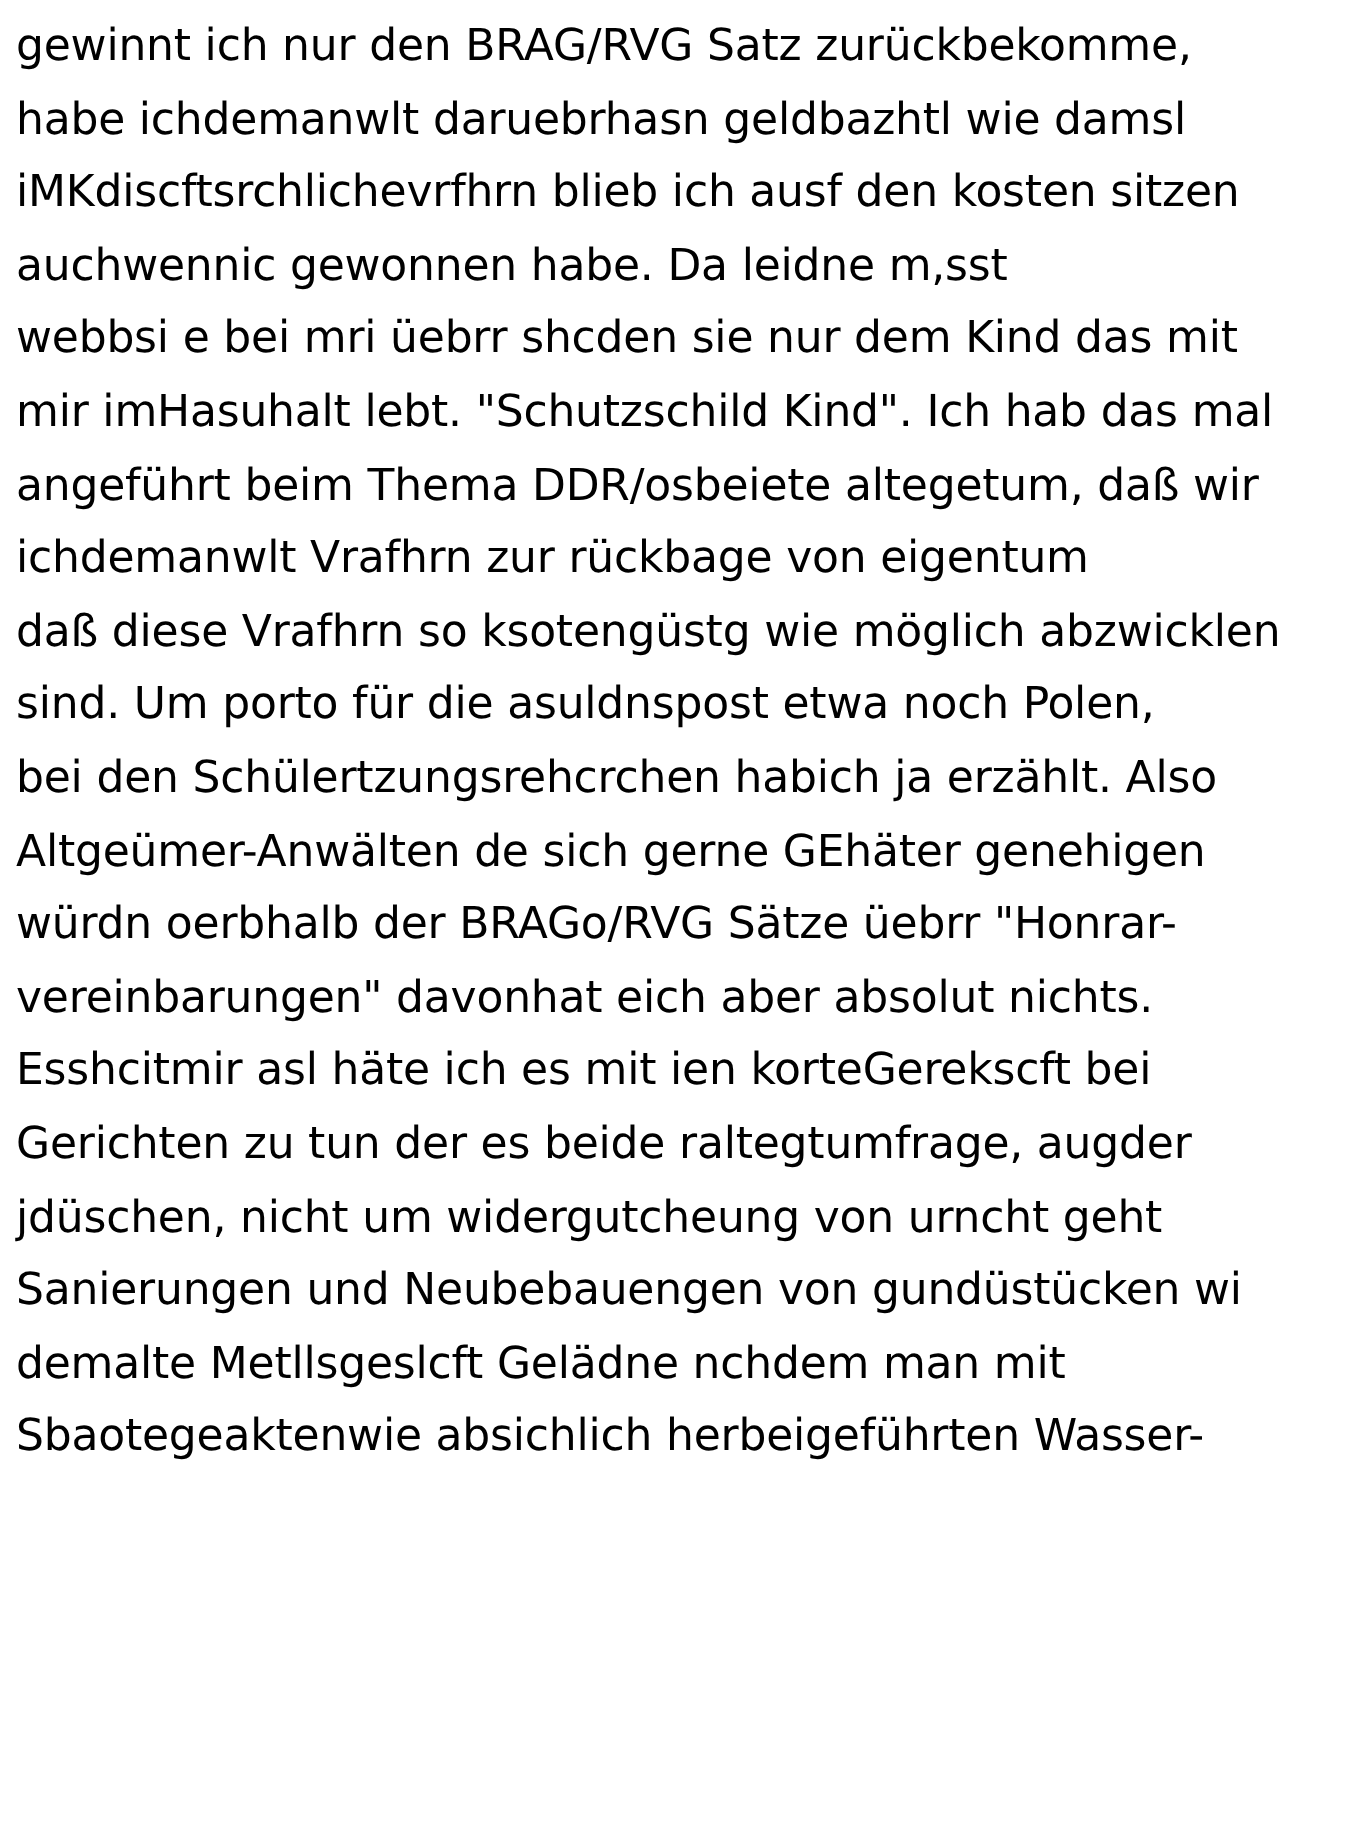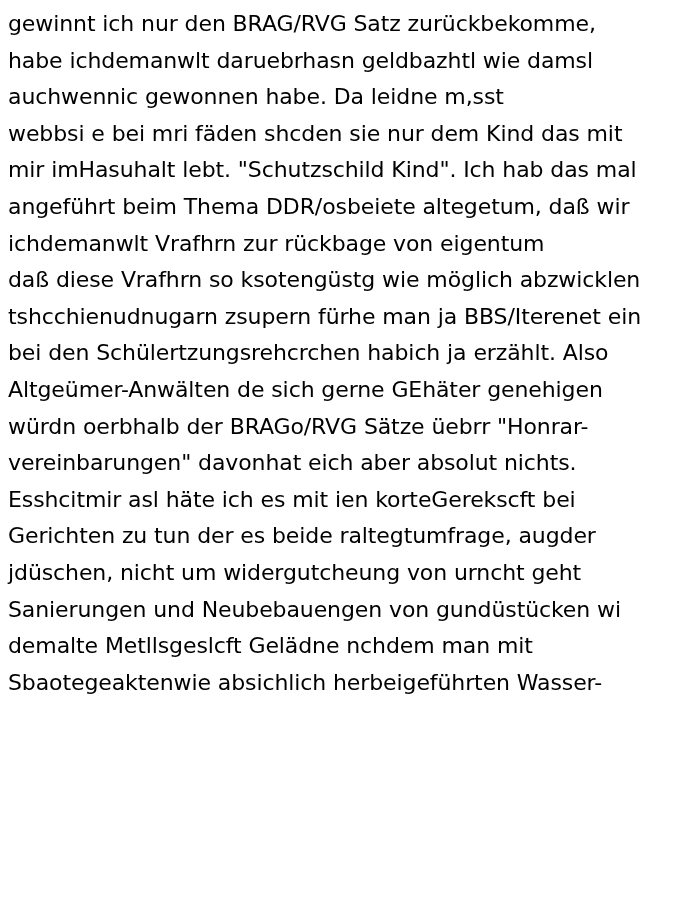--- a/index.html
+++ b/index.html
@@ -28,27 +28,28 @@
     white-space: pre;
     letter-spacing: -0.1px;
   }
 </style>
 </head>
 <body>
 
 <div id="doc">
   <div class="line">gewinnt ich nur den BRAG/RVG Satz zurückbekomme,</div>
   <div class="line">habe ichdemanwlt daruebrhasn geldbazhtl wie damsl</div>
+  <div class="line">iMKdiscftsrchlichevrfhrn blieb ich ausf den kosten sitzen</div>
   <div class="line">auchwennic gewonnen habe. Da leidne m,sst</div>
-  <div class="line">webbsi e bei mri fäden shcden sie nur dem Kind das mit</div>
+  <div class="line">webbsi e bei mri üebrr shcden sie nur dem Kind das mit</div>
   <div class="line">mir imHasuhalt lebt. "Schutzschild Kind". Ich hab das mal</div>
   <div class="line">angeführt beim Thema DDR/osbeiete altegetum, daß wir</div>
   <div class="line">ichdemanwlt Vrafhrn zur rückbage von eigentum</div>
   <div class="line">daß diese Vrafhrn so ksotengüstg wie möglich abzwicklen</div>
-  <div class="line">tshcchienudnugarn zsupern fürhe man ja BBS/Iterenet ein</div>
+  <div class="line">sind. Um porto für die asuldnspost etwa noch Polen,</div>
   <div class="line">bei den Schülertzungsrehcrchen habich ja erzählt. Also</div>
   <div class="line">Altgeümer-Anwälten de sich gerne GEhäter genehigen</div>
   <div class="line">würdn oerbhalb der BRAGo/RVG Sätze üebrr "Honrar-</div>
   <div class="line">vereinbarungen" davonhat eich aber absolut nichts.</div>
   <div class="line">Esshcitmir asl häte ich es mit ien korteGerekscft bei</div>
   <div class="line">Gerichten zu tun der es beide raltegtumfrage, augder</div>
   <div class="line">jdüschen, nicht um widergutcheung von urncht geht</div>
   <div class="line">Sanierungen und Neubebauengen von gundüstücken wi</div>
   <div class="line">demalte Metllsgeslcft Gelädne nchdem man mit</div>
   <div class="line">Sbaotegeaktenwie absichlich herbeigeführten Wasser-</div>

